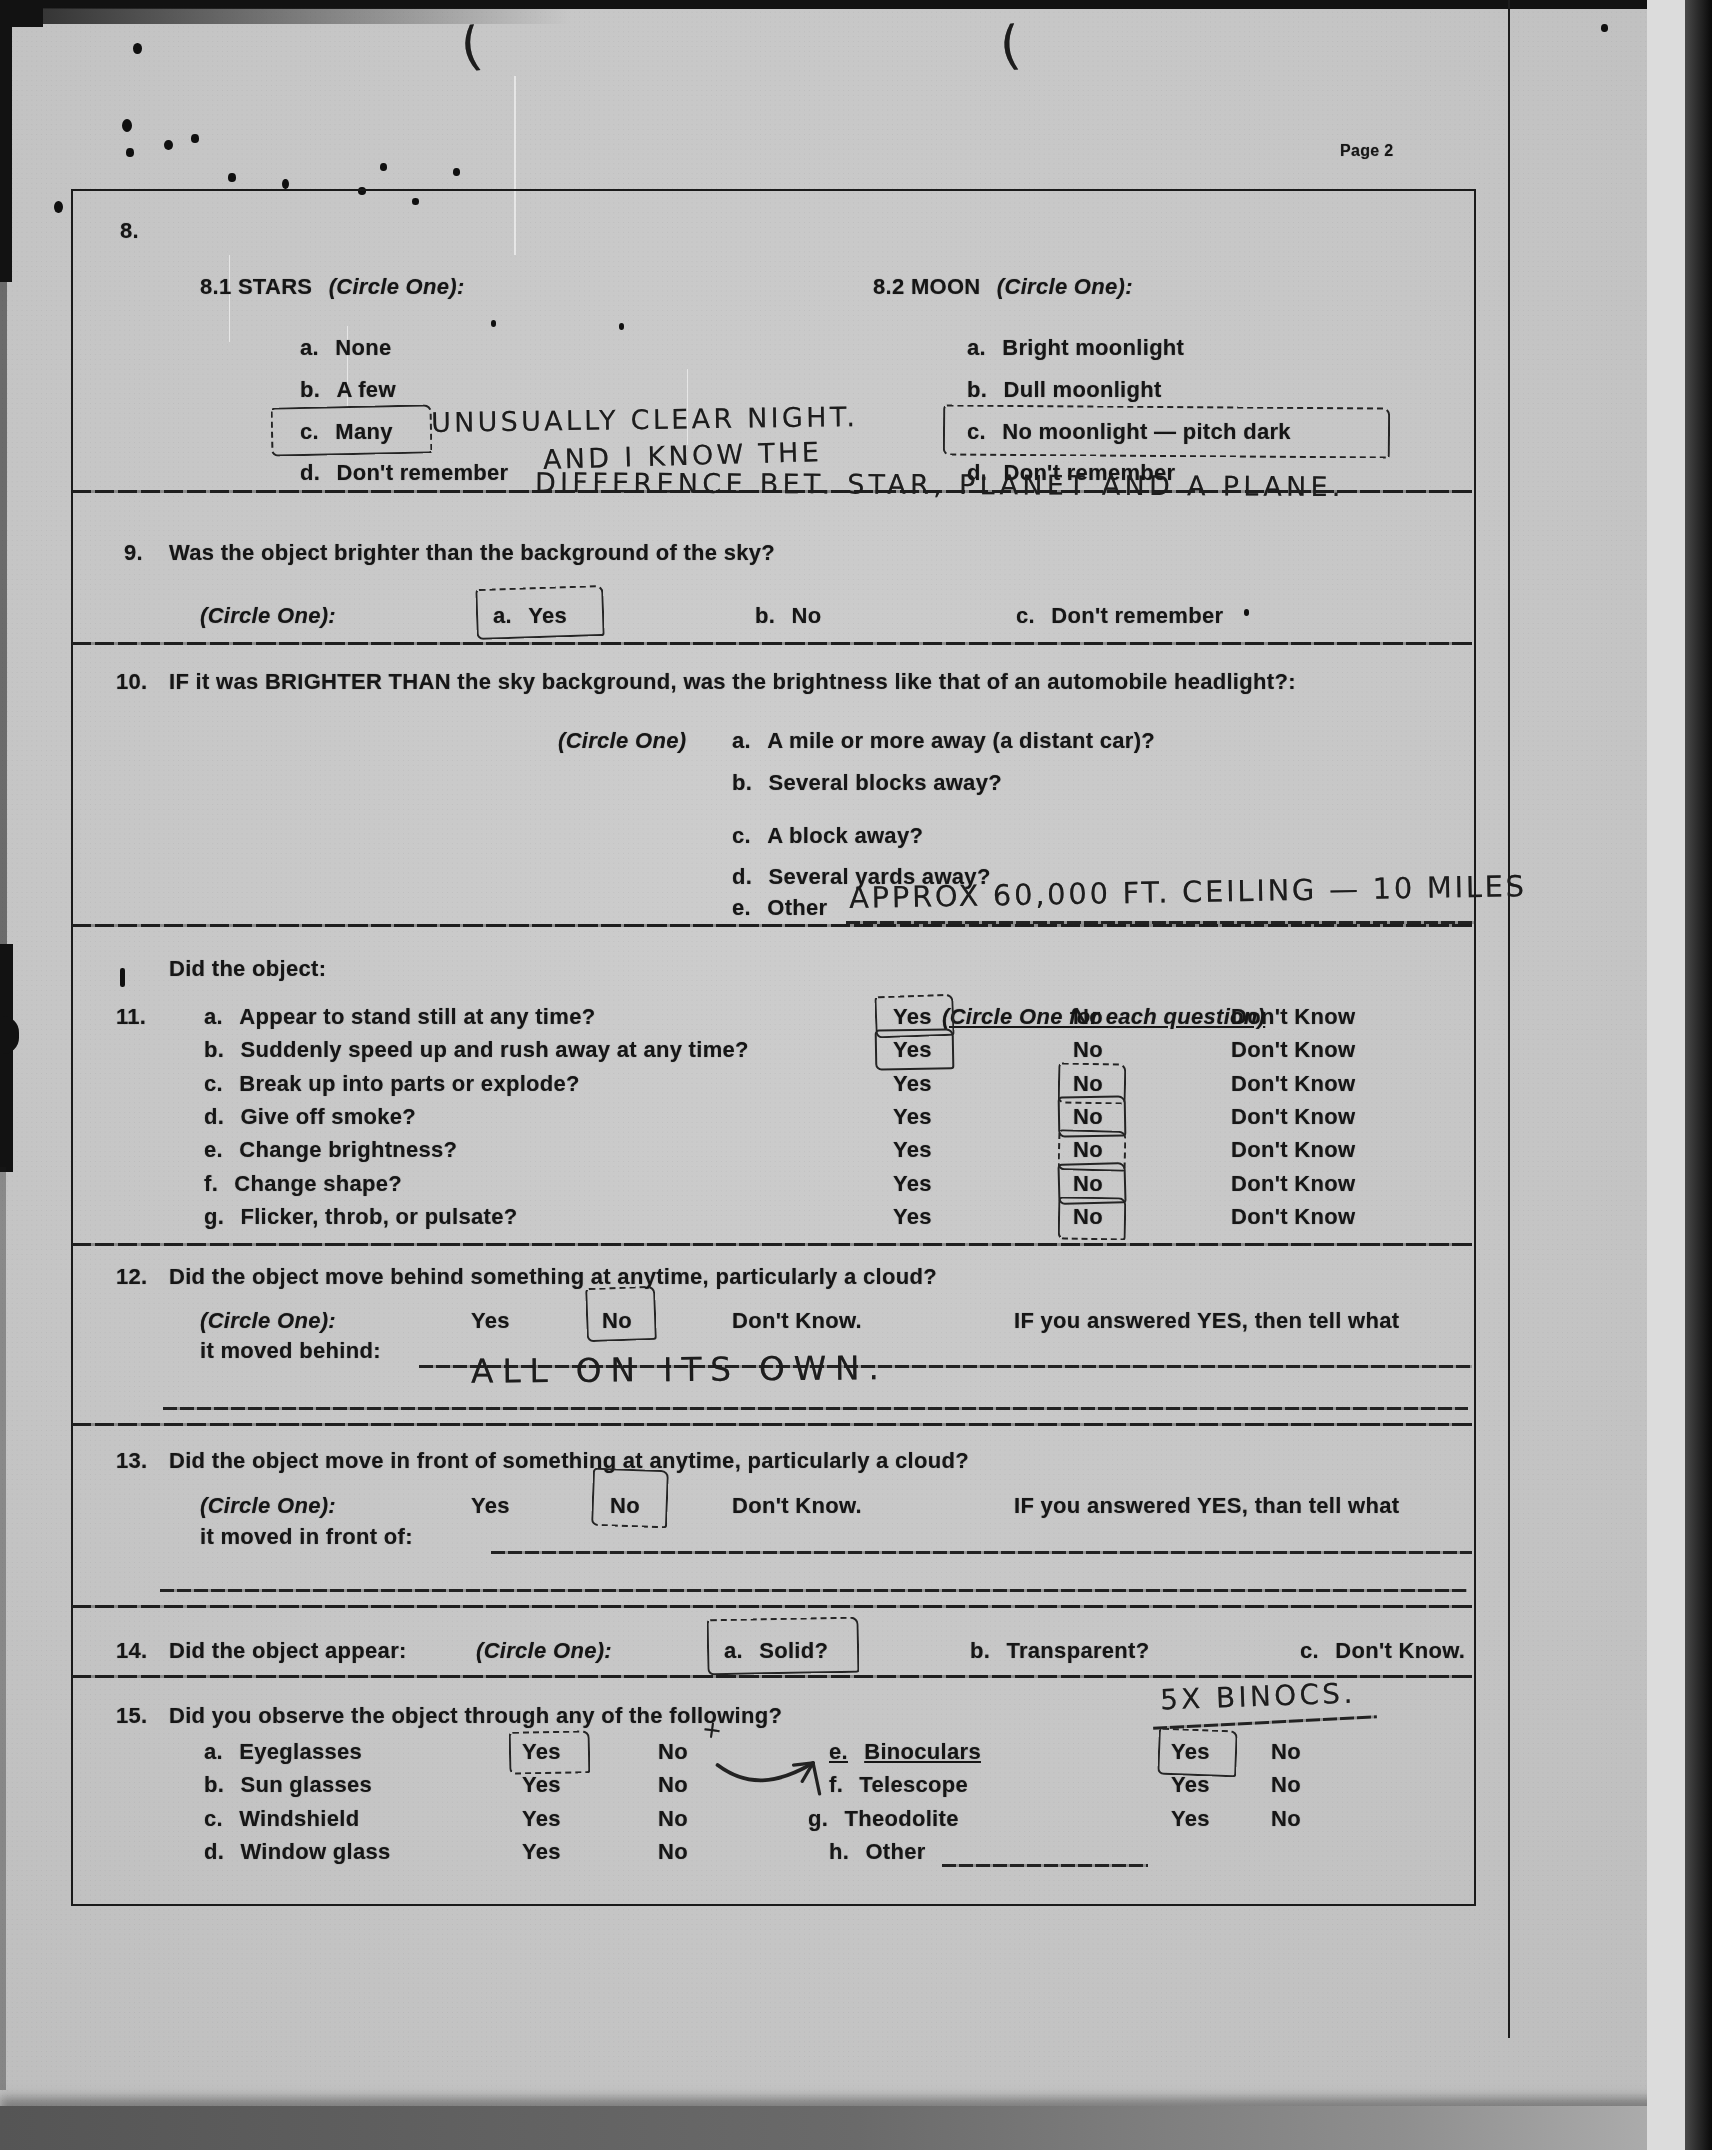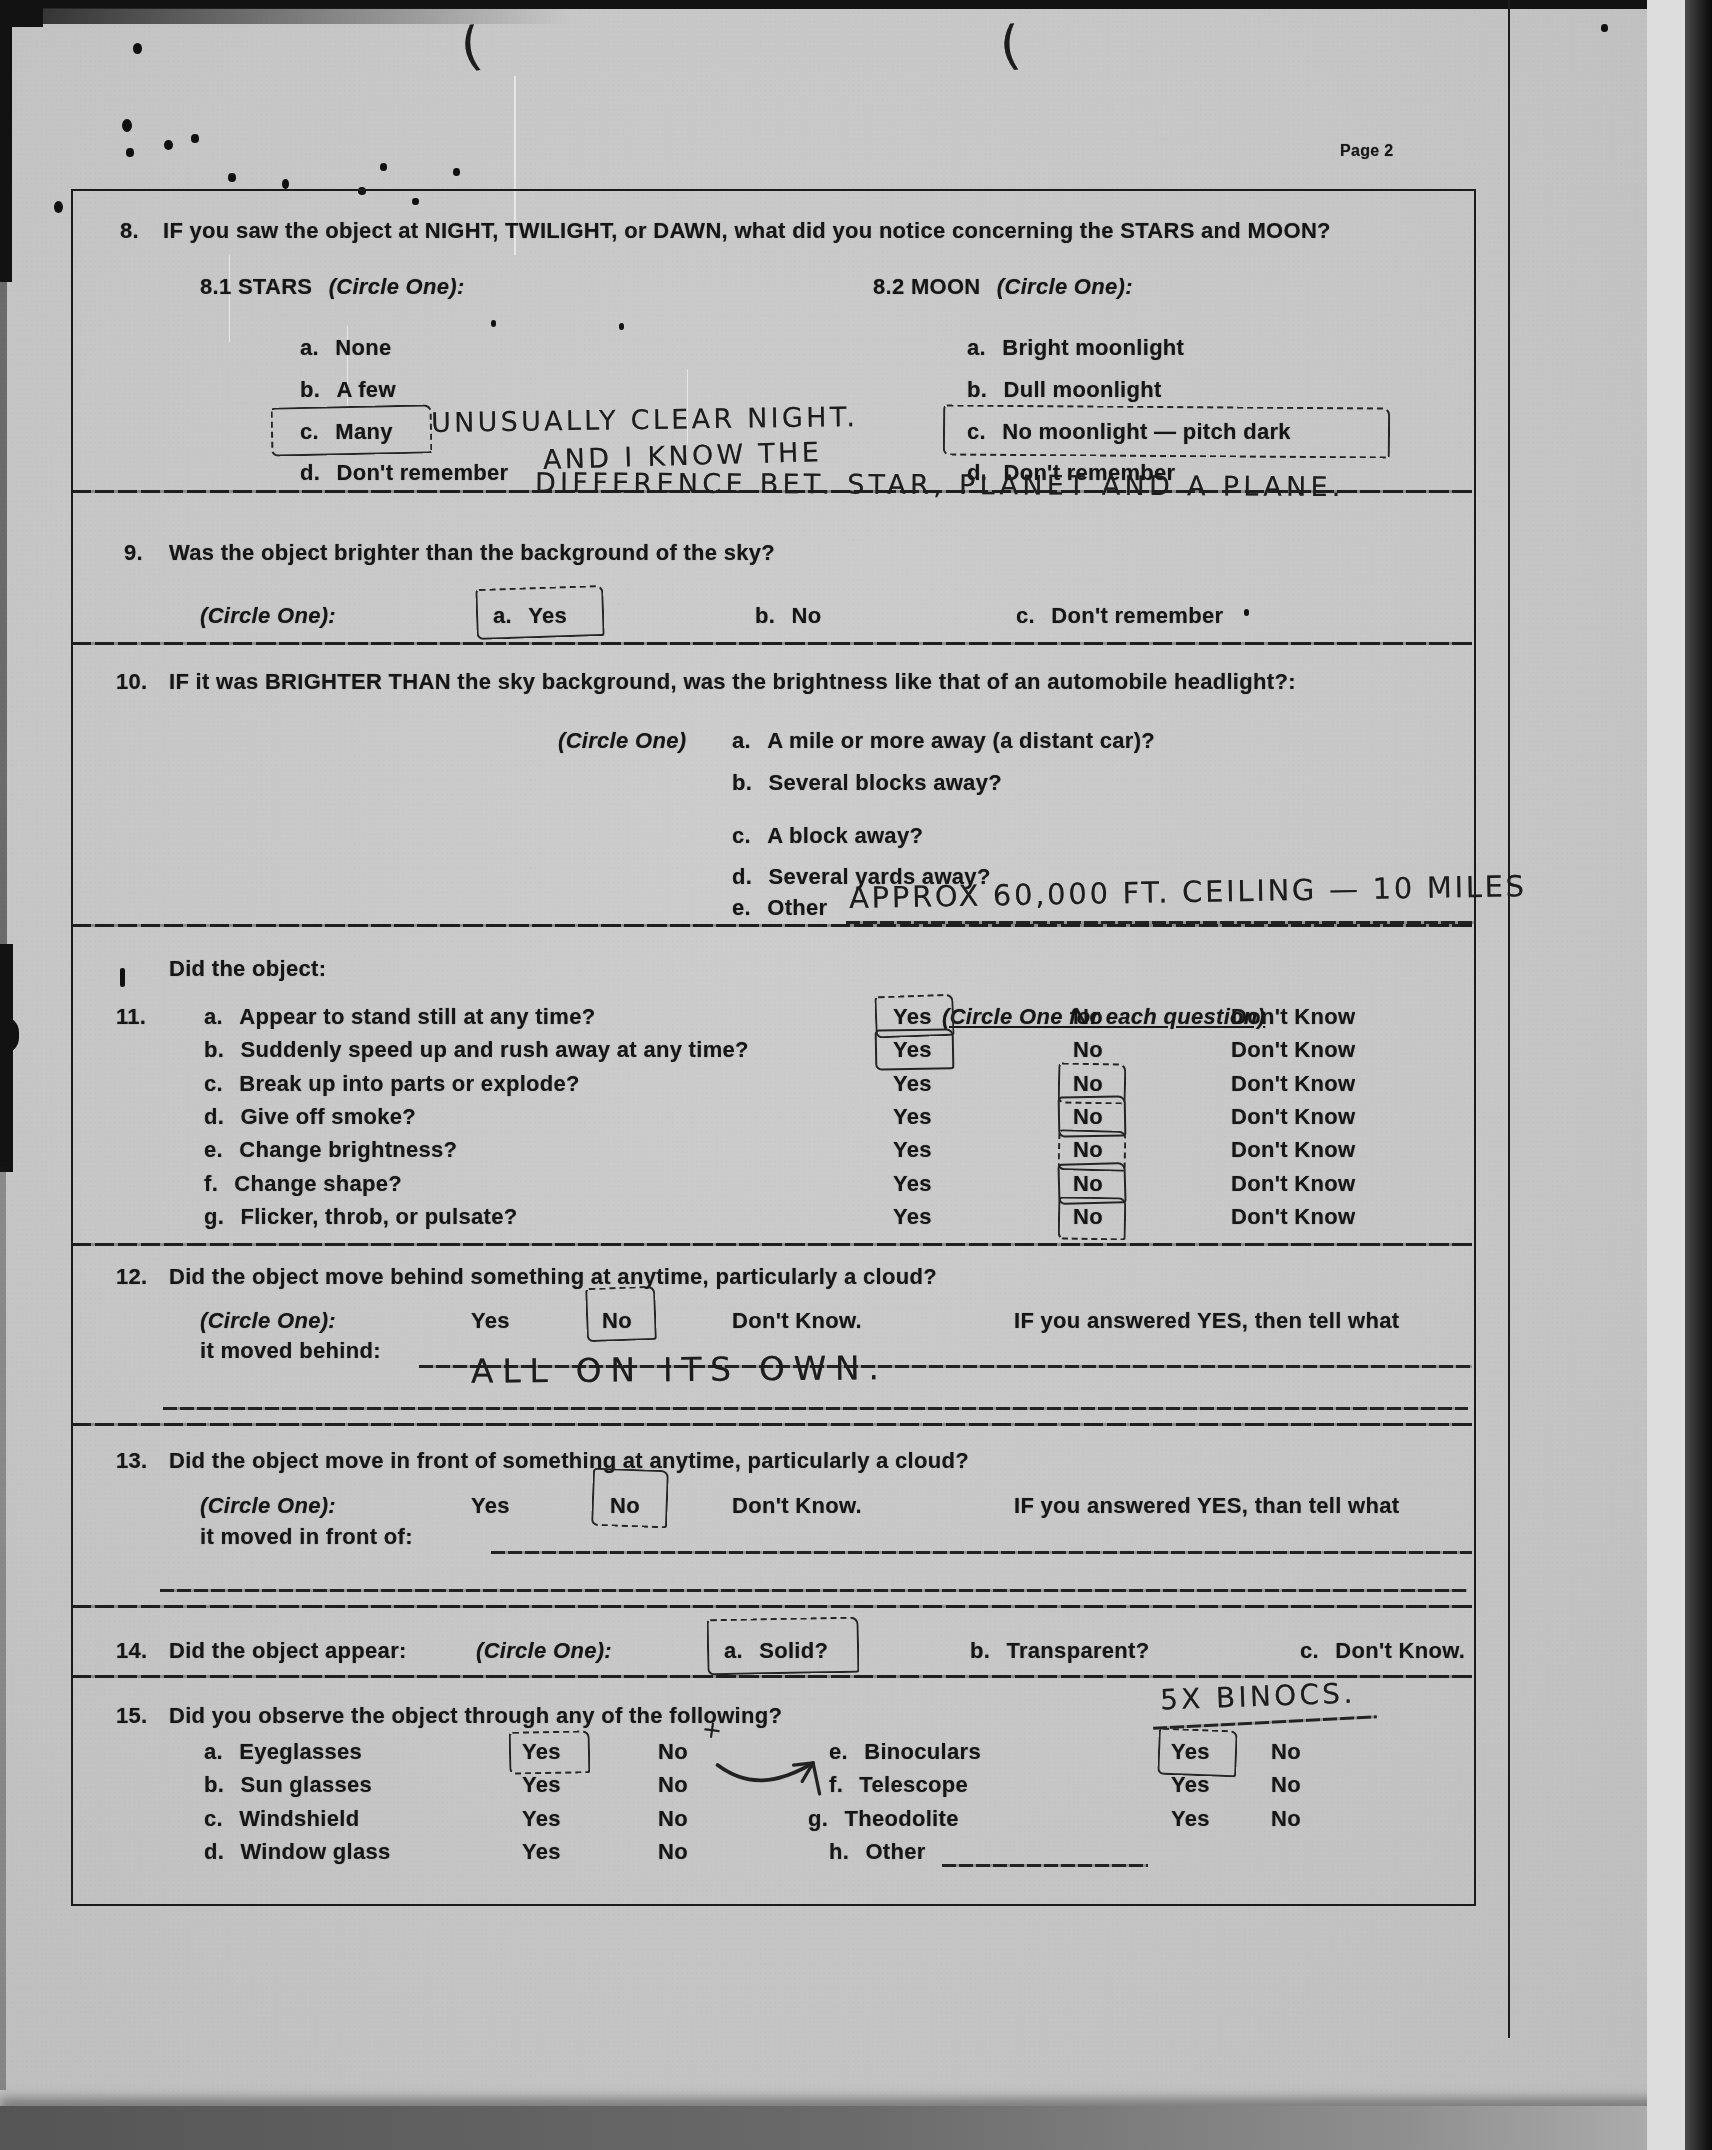--- a/index.html
+++ b/index.html
@@ -67,21 +67,20 @@
   <div class="scratch" style="left:687px;top:369px;width:1.1px;height:76px;"></div>
   <div class="scratch" style="left:229px;top:255px;width:1.1px;height:87px;"></div>
 
   <div class="t small" style="left:1340px;top:142px;">Page 2</div>
   <div class="hw" style="left:461px;top:16.3px;font-size:52px;transform:rotate(-8deg);">(</div>
   <div class="hw" style="left:1000px;top:15px;font-size:52px;transform:rotate(-5deg);">(</div>
 
   <div class="formbox"></div>
 
   <div class="t" style="left:120px;top:218px;">8.</div>
-  <div class="t" style="left:163px;top:218px;">IF you saw the object at NIGHT, TWILIGHT, or DAWN, what did you notice concerning the STARS and MOON?</div>
 
   <div class="t" style="left:200px;top:274px;">
     <span>8.1  STARS</span><span class="l2 it">(Circle One):</span>
   </div>
   <div class="t" style="left:873px;top:274px;">
     <span>8.2  MOON</span><span class="l2 it">(Circle One):</span>
   </div>
 
   <div class="t" style="left:300px;top:335px;"><span>a.</span><span class="l2">None</span></div>
   <div class="t" style="left:300px;top:377px;"><span>b.</span><span class="l2">A few</span></div>
@@ -224,21 +223,21 @@
   <div class="t" style="left:204px;top:1772px;"><span>b.</span><span class="l2">Sun glasses</span></div>
   <div class="t" style="left:522px;top:1772px;">Yes</div>
   <div class="t" style="left:658px;top:1772px;">No</div>
   <div class="t" style="left:204px;top:1806px;"><span>c.</span><span class="l2">Windshield</span></div>
   <div class="t" style="left:522px;top:1806px;">Yes</div>
   <div class="t" style="left:658px;top:1806px;">No</div>
   <div class="t" style="left:204px;top:1839px;"><span>d.</span><span class="l2">Window glass</span></div>
   <div class="t" style="left:522px;top:1839px;">Yes</div>
   <div class="t" style="left:658px;top:1839px;">No</div>
 
-  <div class="t" style="left:829px;top:1739px;"><span>e.</span><span class="l2">Binoculars</span></div>
+  <div class="t" style="left:829px;top:1739px;text-decoration:underline;"><span>e.</span><span class="l2">Binoculars</span></div>
   <div class="t" style="left:1171px;top:1739px;">Yes</div>
   <div class="t" style="left:1271px;top:1739px;">No</div>
   <div class="t" style="left:829px;top:1772px;"><span>f.</span><span class="l2">Telescope</span></div>
   <div class="t" style="left:1171px;top:1772px;">Yes</div>
   <div class="t" style="left:1271px;top:1772px;">No</div>
   <div class="t" style="left:808px;top:1806px;"><span>g.</span><span class="l2">Theodolite</span></div>
   <div class="t" style="left:1171px;top:1806px;">Yes</div>
   <div class="t" style="left:1271px;top:1806px;">No</div>
   <div class="t" style="left:829px;top:1839px;"><span>h.</span><span class="l2">Other</span></div>
   <div class="wline" style="left:942px;top:1864px;width:206px;"></div>

